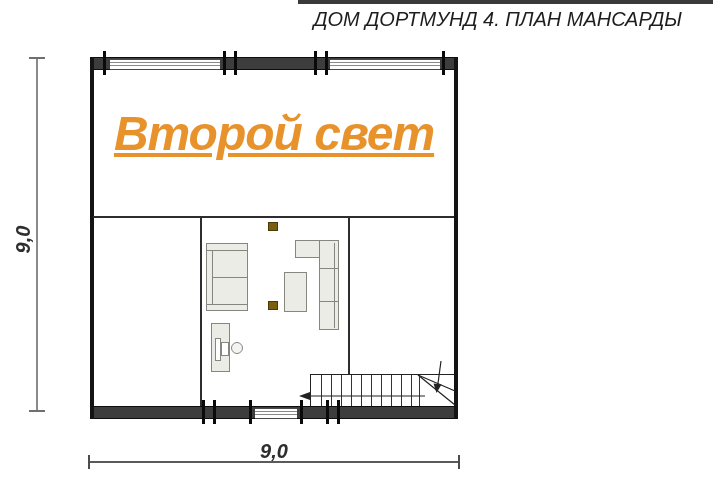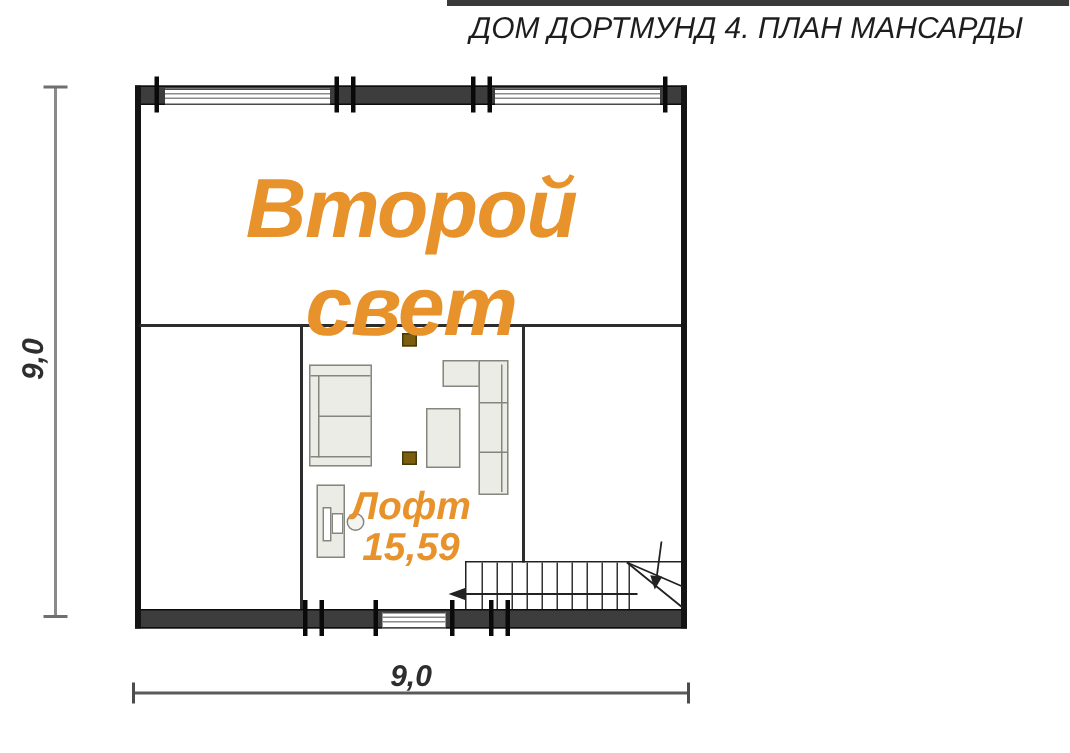--- a/index.html
+++ b/index.html
@@ -30,21 +30,21 @@
   .loft-wall{width:2px;background:#2d2d2d;}
   
   .stairs{left:310px;top:374px;width:144px;height:32px;border-top:1.5px solid #222;border-left:1px solid #222;box-sizing:border-box;}
   .step{position:absolute;top:0;bottom:0;width:1px;background:#333;}
   
   .furn{background:#ebece6;border:1px solid #85867f;box-sizing:border-box;}
   .fline{position:absolute;background:#85867f;}
   .post{width:10px;height:9px;background:#7c5e11;border:1px solid #463a06;box-sizing:border-box;}
   
   .room-label{color:#e8922b;font-weight:bold;font-style:italic;text-align:center;}
-  .label-upper{left:92px;top:106px;width:364px;font-size:56px;letter-spacing:-1px;}
+  .label-upper{left:92px;top:106px;width:364px;font-size:48px;letter-spacing:-1px;text-decoration:underline;}
   .label-loft{left:200px;top:324px;width:148px;font-size:26px;line-height:27px;}
   
   .dim{background:#8a8a8a;}
   .dim-line-left{left:36px;top:58px;width:1.5px;height:354px;}
   .dim-cap-h{left:29px;width:16px;height:2px;background:#6f6f6f;}
   .dim-line-bottom{left:88px;top:461px;width:372px;height:1.5px;background:#5a5a5a;}
   .dim-cap-v{top:455px;width:2px;height:14px;background:#4c4c4c;}
   .dim-label{color:#2e2e2e;font-size:20px;font-weight:bold;font-style:italic;}
   .dim-label-left{left:-7px;top:228px;width:60px;text-align:center;transform:rotate(-90deg);}
   .dim-label-bottom{left:88px;top:440px;width:372px;text-align:center;}
@@ -136,24 +136,20 @@
   <div class="abs furn" style="left:211px;top:323px;width:19px;height:49px;">
     <div class="fline" style="left:3px;top:14px;width:4px;height:21px;background:#fff;border:1px solid #85867f;"></div>
     <div class="fline" style="left:9px;top:18px;width:6px;height:12px;background:#fff;border:1px solid #85867f;"></div>
   </div>
   <div class="abs" style="left:231px;top:342px;width:10px;height:10px;border:1px solid #85867f;border-radius:50%;background:#f4f4f2;"></div>
 
   <div class="abs post" style="left:268px;top:222px;"></div>
   <div class="abs post" style="left:268px;top:301px;"></div>
 
   <div class="abs room-label label-upper">Второй свет</div>
-  <div class="abs room-label label-loft">
-    <div>Лофт</div>
-    <div>15,59</div>
-  </div>
 
   <div class="abs dim dim-line-left"></div>
   <div class="abs dim-cap-h" style="top:57px;"></div>
   <div class="abs dim-cap-h" style="top:410px;"></div>
   <div class="abs dim-label dim-label-left">9,0</div>
 
   <div class="abs dim-line-bottom"></div>
   <div class="abs dim-cap-v" style="left:88px;"></div>
   <div class="abs dim-cap-v" style="left:458px;"></div>
   <div class="abs dim-label dim-label-bottom">9,0</div>

